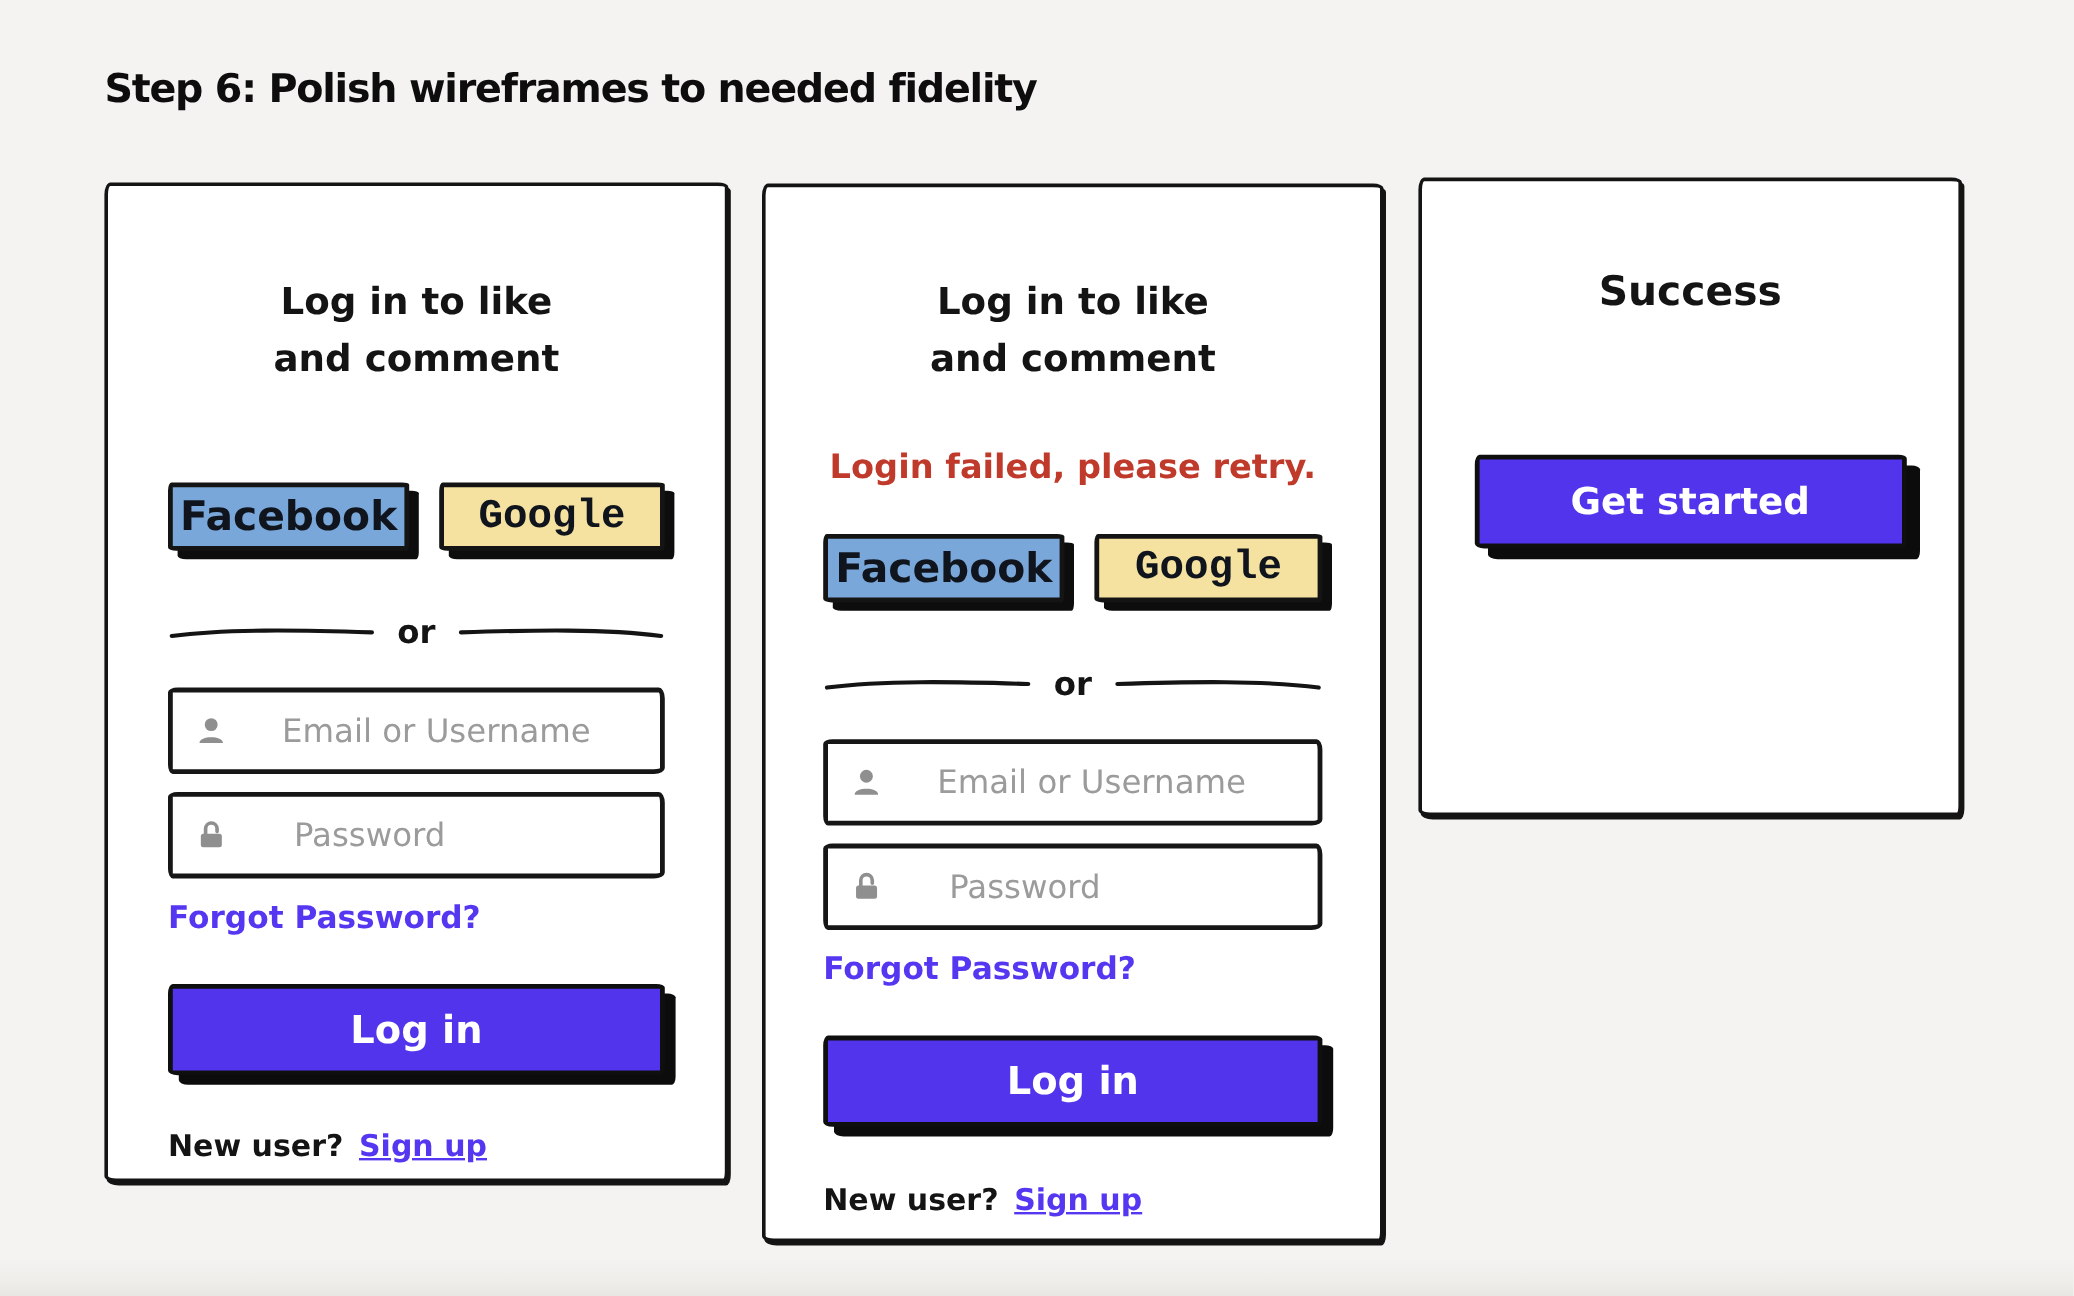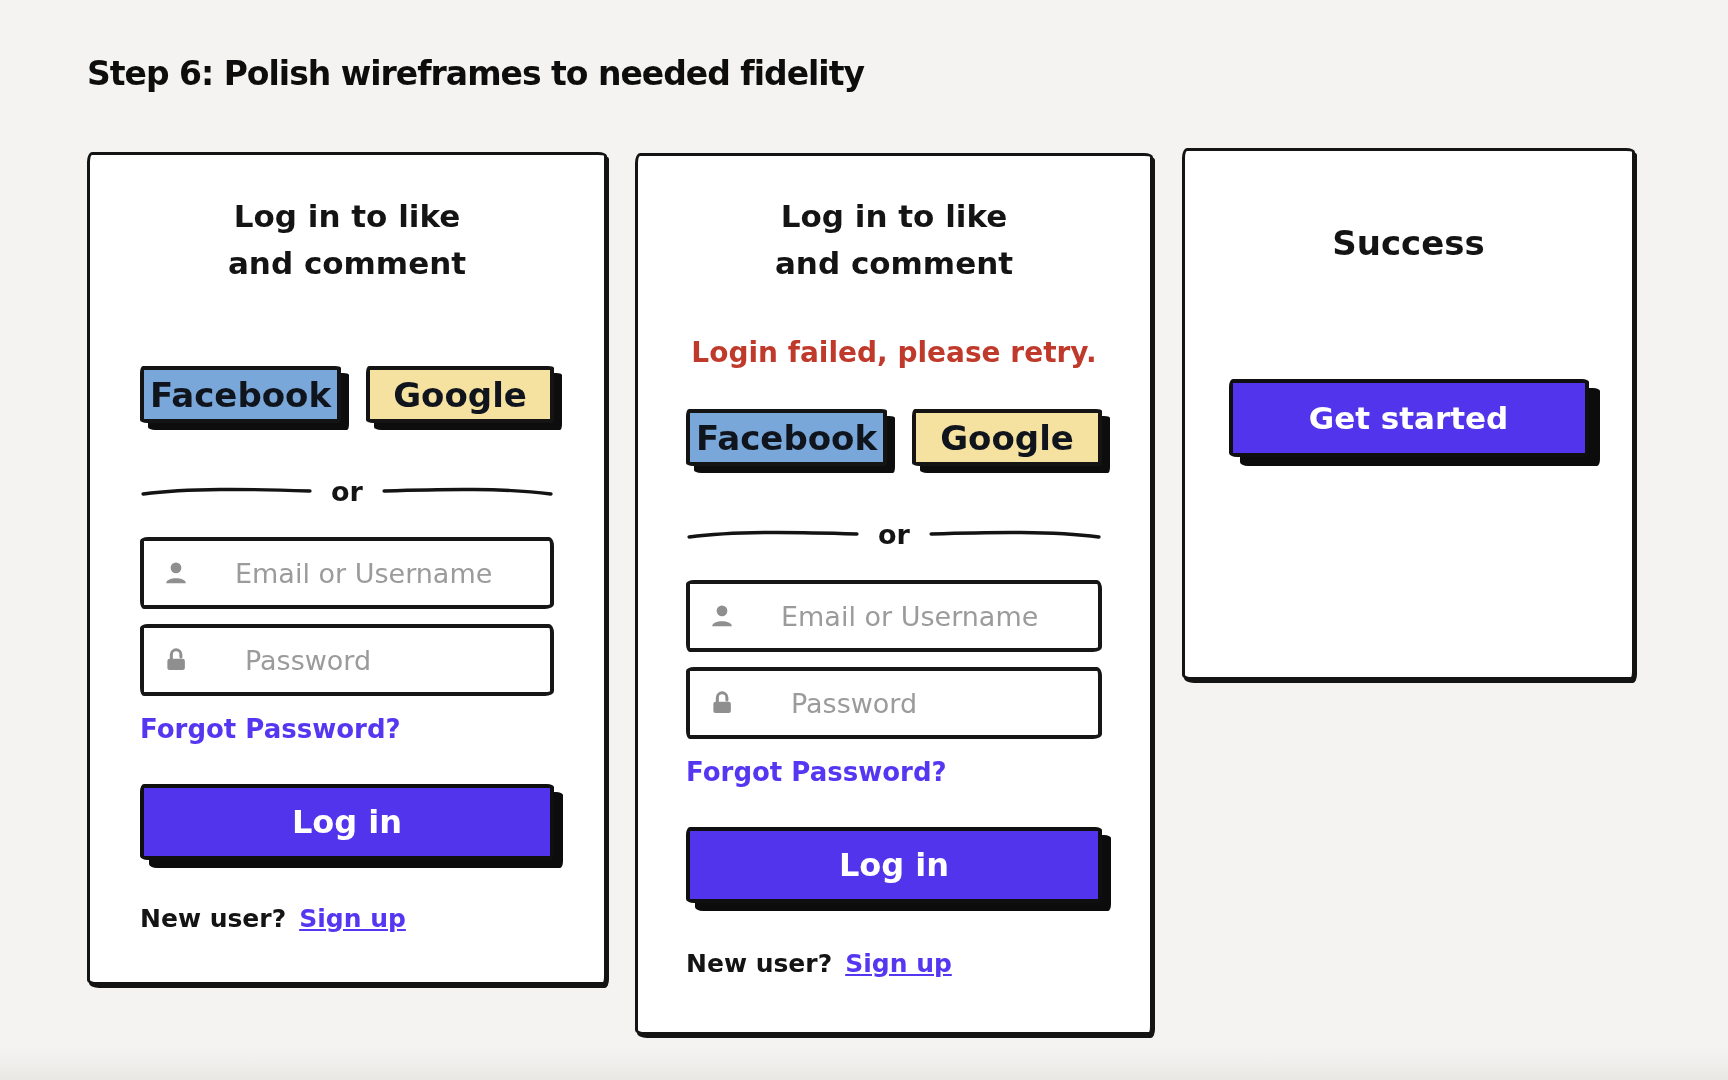--- a/index.html
+++ b/index.html
@@ -20,41 +20,41 @@
   .card{
     position:absolute;box-sizing:border-box;background:#fff;
     border:3px solid #141414;
     border-radius:5px 9px 4px 10px / 10px 4px 9px 5px;
     box-shadow:2px 3px 0 #141414;
   }
   .card-1{left:87px;top:152px;width:520px;height:833px;padding:38px 50px 0;}
   .card-2{left:635px;top:153px;width:518px;height:882px;padding:37px 48px 0;}
   .card-3{left:1182px;top:148px;width:453px;height:532px;padding:72px 36px 0;}
 
-  .card-title{text-align:center;font-size:31px;font-weight:bold;line-height:1.5;}
+  .card-title{text-align:center;font-size:31px;font-weight:bold;line-height:1.5;margin-top:36px;}
   .card-title .line{display:block;}
 
   .error-message{
     margin-top:49px;text-align:center;
     font-size:28px;font-weight:600;color:#C03A2B;line-height:1.3;
   }
 
   .social-row{display:flex;gap:25px;}
   .card-1 .social-row{margin-top:80px;}
   .card-2 .social-row{margin-top:38px;}
   .social-btn{
     flex:1;height:57px;cursor:pointer;
     border:4px solid #141414;
     border-radius:3px 6px 2px 7px / 7px 2px 6px 3px;
     box-shadow:8px 7px 0 #0d0d0d;
     font-family:inherit;font-size:34px;font-weight:bold;color:#10151d;
     display:flex;align-items:center;justify-content:center;
   }
   .social-btn.facebook{background:#7AA7D9;}
-  .social-btn.google{background:#F6E2A0;}
+  .social-btn.google{background:#F6E2A0;font-family:Liberation Mono, monospace;}
 
   .divider{display:flex;align-items:center;gap:18px;margin-top:48px;height:40px;}
   .divider svg{flex:1;height:12px;display:block;}
   .or-label{font-size:27px;font-weight:bold;line-height:1;}
 
   .field{
     display:flex;align-items:center;gap:15px;box-sizing:border-box;
     height:72px;padding:0 18px;background:#fff;
     border:4px solid #161616;
     border-radius:8px 5px 9px 4px / 4px 9px 5px 8px;

